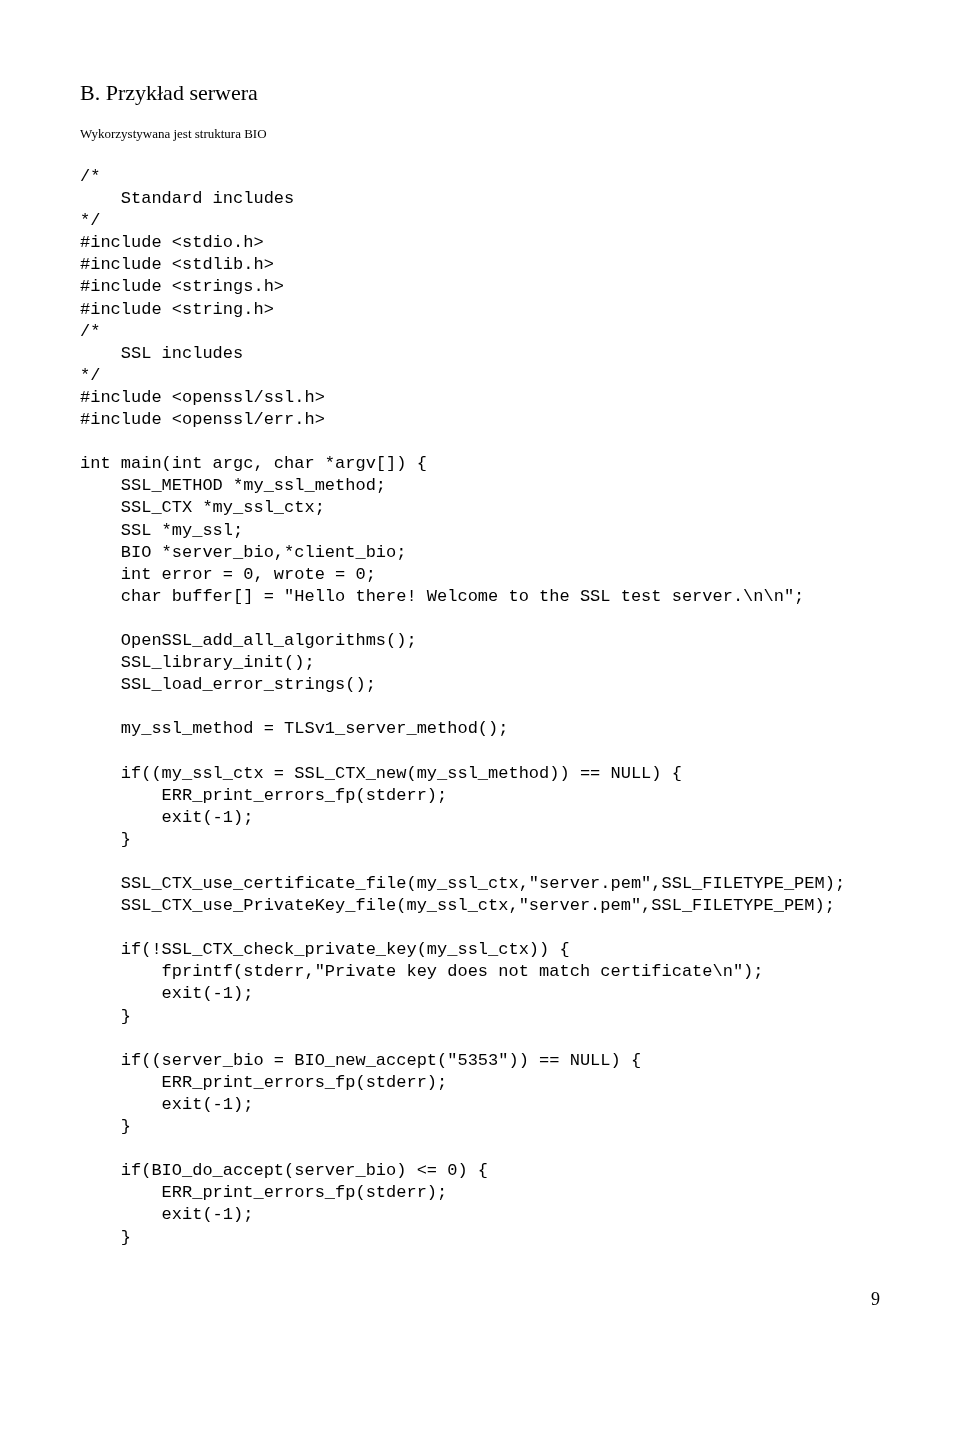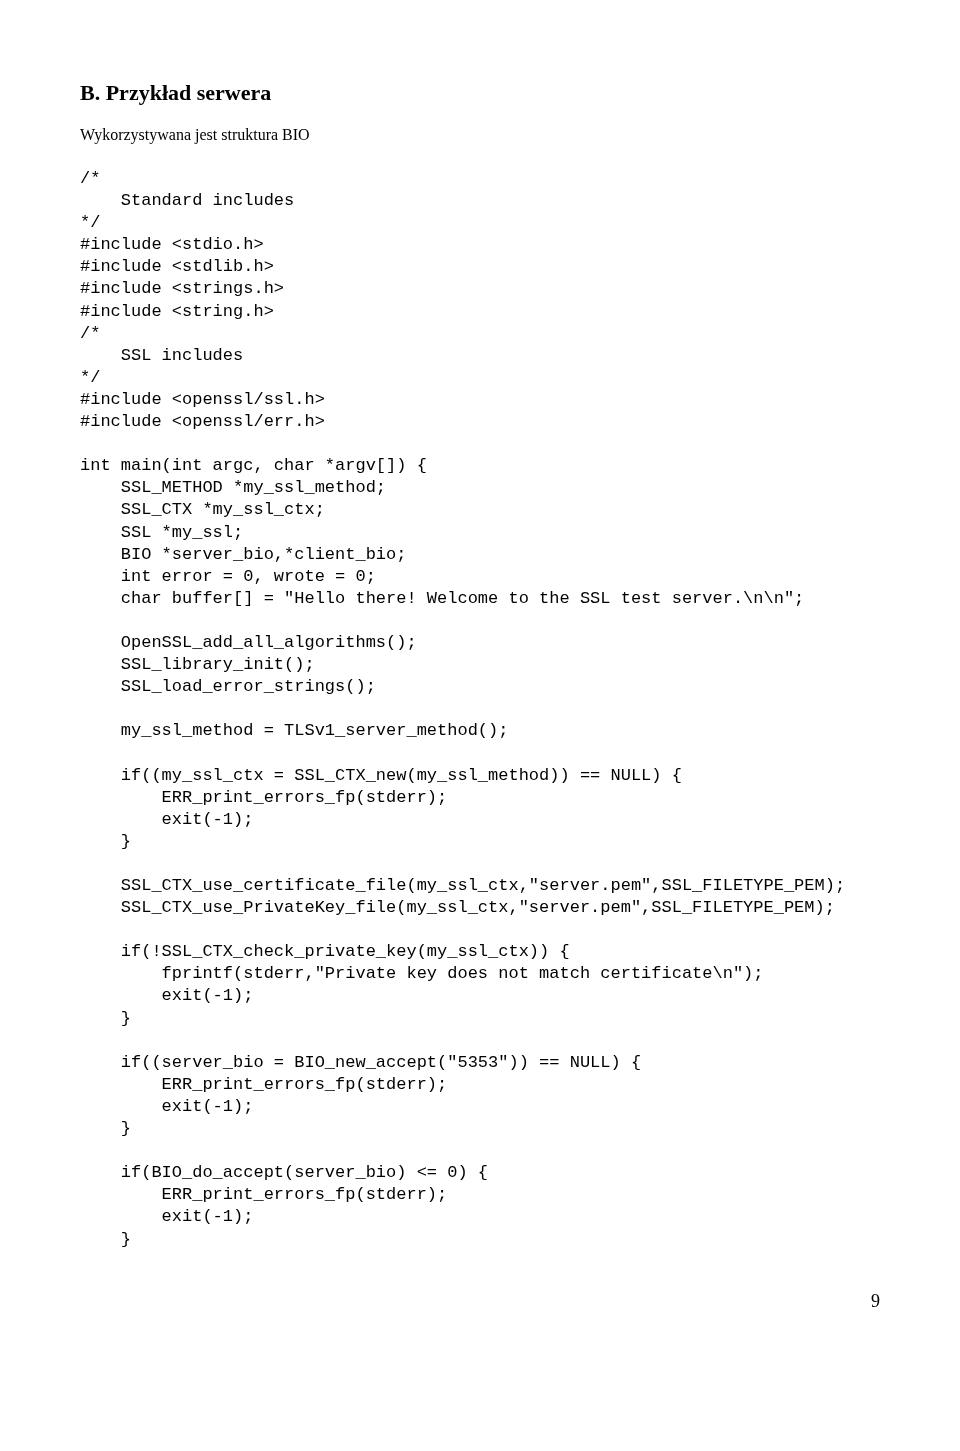--- a/index.html
+++ b/index.html
@@ -6,25 +6,25 @@
     font-family: "Times New Roman", Times, serif;
     background: #fff;
     color: #000;
     margin: 0;
     padding: 80px 80px 40px 80px;
     width: 960px;
     box-sizing: border-box;
   }
   h2 {
     font-size: 22px;
-    font-weight: bold;
+    font-weight: normal;
     margin: 0 0 20px 0;
   }
   .sub {
-    font-size: 16px;
+    font-size: 13px;
     margin: 0 0 24px 0;
   }
   pre.code {
     font-family: "Courier New", Courier, monospace;
     font-size: 17px;
     line-height: 1.3;
     white-space: pre;
     margin: 0;
   }
   .pagenum {

